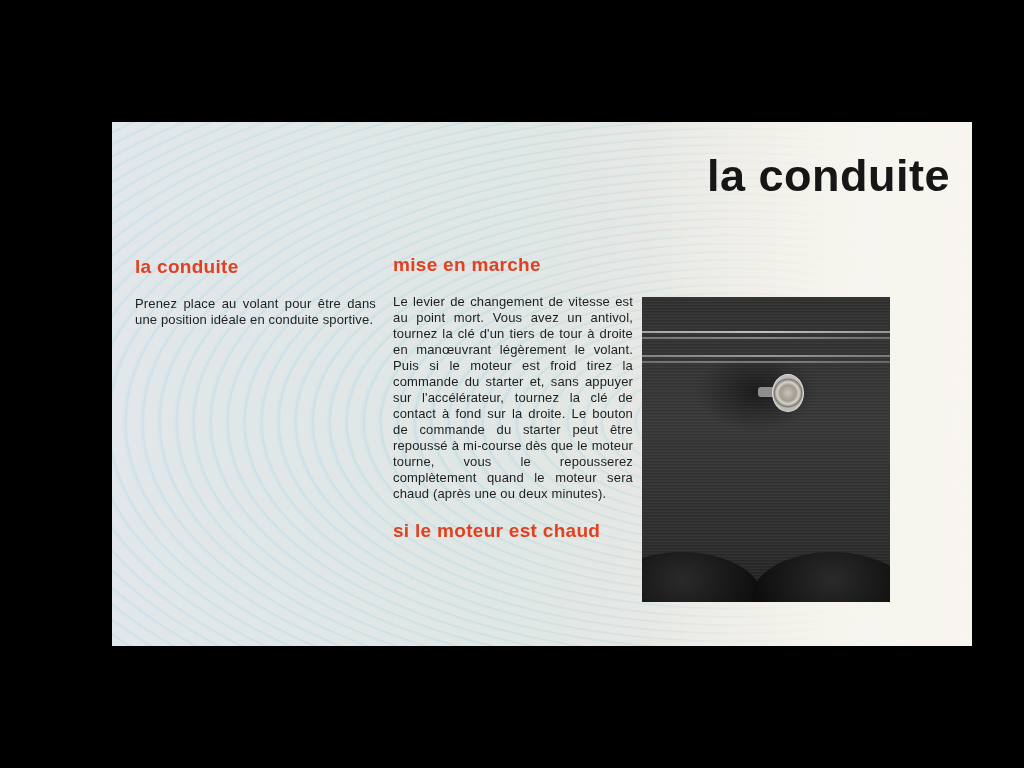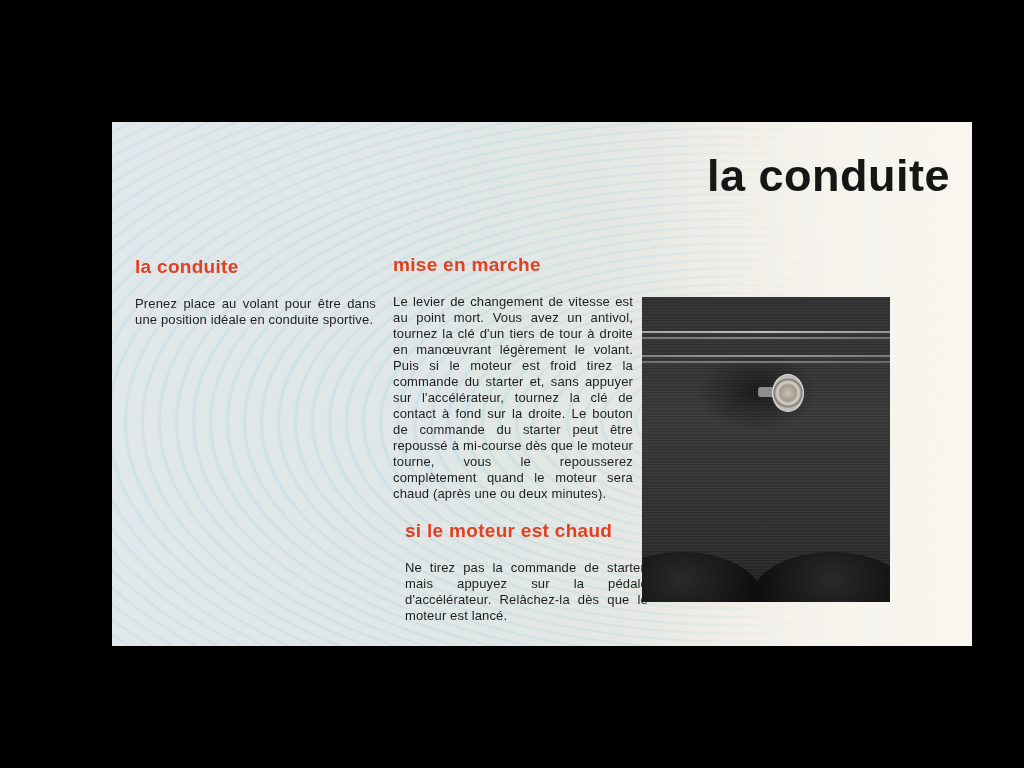--- a/index.html
+++ b/index.html
@@ -30,21 +30,21 @@
       position:absolute; right:0; top:0; width:330px; height:100%;
       background:linear-gradient(90deg, rgba(248,246,239,0) 0%, rgba(248,246,239,0.85) 60%, rgba(248,246,239,0.95) 100%);
     }
     .main-title {
       position:absolute; right:22px; top:28px; margin:0;
       font-size:45px; font-weight:bold; color:#161616; letter-spacing:0.5px;
     }
     .col { position:absolute; }
     .col-left { left:23px; top:134px; width:241px; }
     .col-mid  { left:281px; top:132px; width:240px; }
-    .col-mid2 { left:281px; top:398px; width:243px;margin-left:12px; }
+    .col-mid2 { left:281px; top:398px; width:243px; }
     .heading {
       margin:0 0 18px 0; color:#e2401f; font-weight:bold; font-size:19px; letter-spacing:0.3px;
     }
     .para {
       margin:0 0 9px 0; color:#1e1e1e; font-size:13px; line-height:16px;
       text-align:justify; letter-spacing:0.15px;
     }
     .photo {
       position:absolute; left:530px; top:175px; width:248px; height:305px;
       background:
@@ -82,21 +82,20 @@
     <p class="para">Prenez place au volant pour être dans une position idéale en conduite sportive.</p>
   </div>
 
   <div class="col col-mid">
     <h2 class="heading">mise en marche</h2>
     <p class="para">Le levier de changement de vitesse est au point mort. Vous avez un antivol, tournez la clé d'un tiers de tour à droite en manœuvrant légèrement le volant. Puis si le moteur est froid tirez la commande du starter et, sans appuyer sur l'accélérateur, tournez la clé de contact à fond sur la droite. Le bouton de commande du starter peut être repoussé à mi-course dès que le moteur tourne, vous le repousserez complètement quand le moteur sera chaud (après une ou deux minutes).</p>
   </div>
 
   <div class="col col-mid2">
     <h2 class="heading">si le moteur est chaud</h2>
-    <p class="para">Ne tirez pas la commande de starter, mais appuyez sur la pédale d'accélérateur. Relâchez-la dès que le moteur est lancé.</p>
   </div>
 
   <div class="photo">
     <div class="trim" style="top:34px;"></div>
     <div class="trim" style="top:40px; opacity:0.5;"></div>
     <div class="trim" style="top:58px; opacity:0.6;"></div>
     <div class="trim" style="top:64px; opacity:0.45;"></div>
     <div class="knob-stem"></div>
     <div class="knob"></div>
     <div class="seat" style="left:-40px;"></div>

